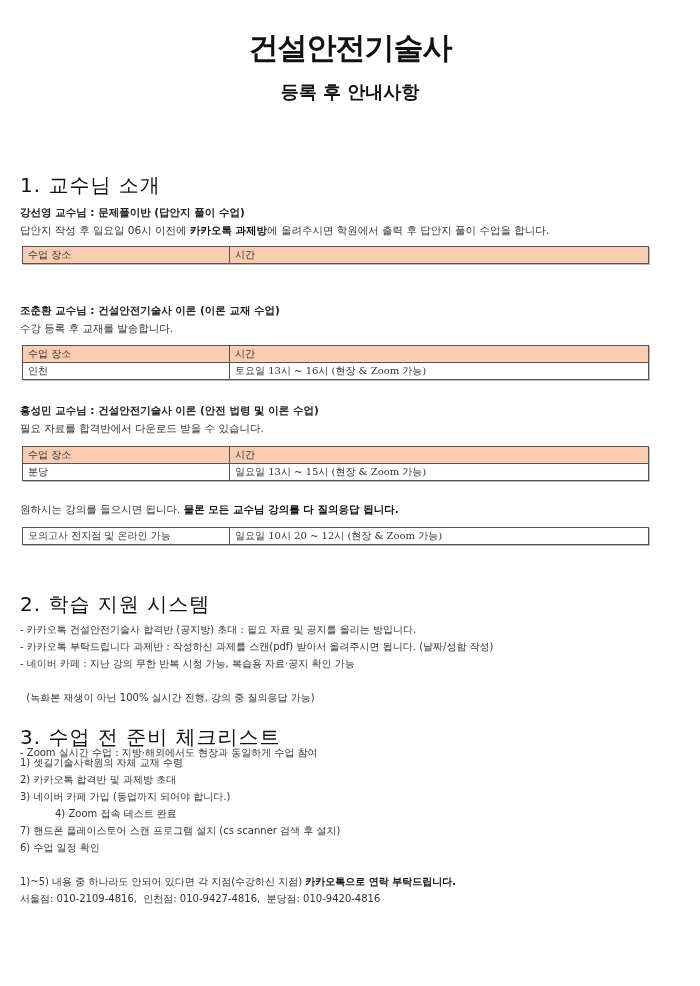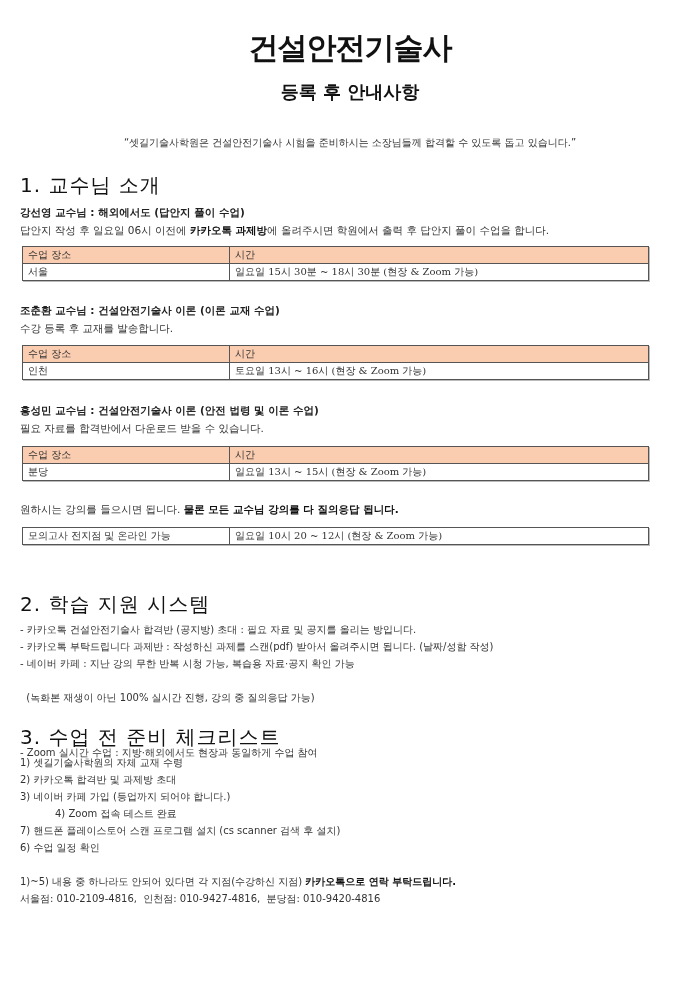--- a/index.html
+++ b/index.html
@@ -42,35 +42,30 @@
   table.sched td.c1 { width: 196px; }
   .small { font-size: 10px; }
 </style>
 </head>
 <body>
 
 <div class="page">
 
   <div class="title">건설안전기술사</div>
   <div class="subtitle">등록 후 안내사항</div>
-  <div class="quote">“셋길기술사학원은 건설안전기술사 시험을 준비하시는 소장님들께 합격할 수 있도록 돕고 있습니다.”</div>
 
   <div class="h2" style="top:172px;">1. 교수님 소개</div>
 
-  <div class="line bold" style="top:206px;">강선영 교수님 : 해외에서도 (답안지 풀이 수업)</div>
+  <div class="line bold" style="top:206px;">강선영 교수님 : 문제풀이반 (답안지 풀이 수업)</div>
   <div class="line" style="top:224px;"><span>답안지 작성 후 일요일 06시 이전에 </span><span class="b">카카오톡 과제방</span><span>에 올려주시면 학원에서 출력 후 답안지 풀이 수업을 합니다.</span></div>
   <table class="sched" style="top:246px;">
     <tbody>
         <tr class="head">
       <td class="c1">수업 장소</td>
       <td>시간</td>
-    </tr>
-    <tr>
-      <td class="c1">서울</td>
-      <td>일요일 15시 30분 ~ 18시 30분 (현장 &amp; Zoom 가능)</td>
     </tr>
   </tbody>
     </table>
 
   <div class="line bold" style="top:304px;">조춘환 교수님 : 건설안전기술사 이론 (이론 교재 수업)</div>
   <div class="line" style="top:322px;">수강 등록 후 교재를 발송합니다.</div>
   <table class="sched" style="top:345px;">
     <tbody>
         <tr class="head">
       <td class="c1">수업 장소</td>

